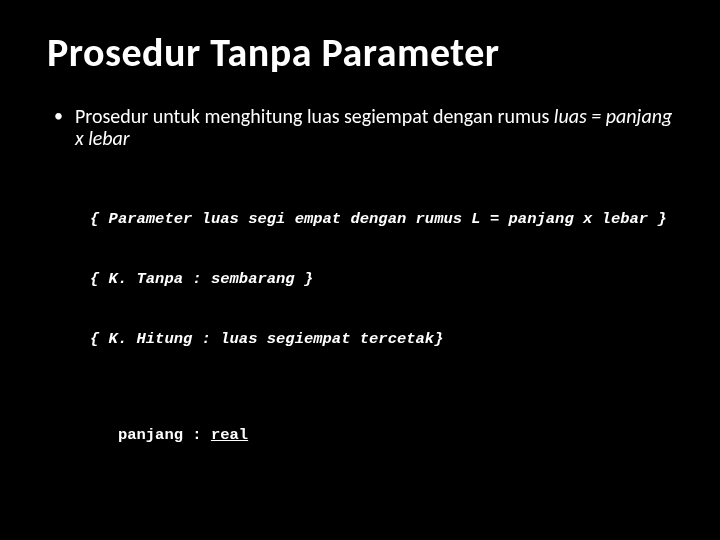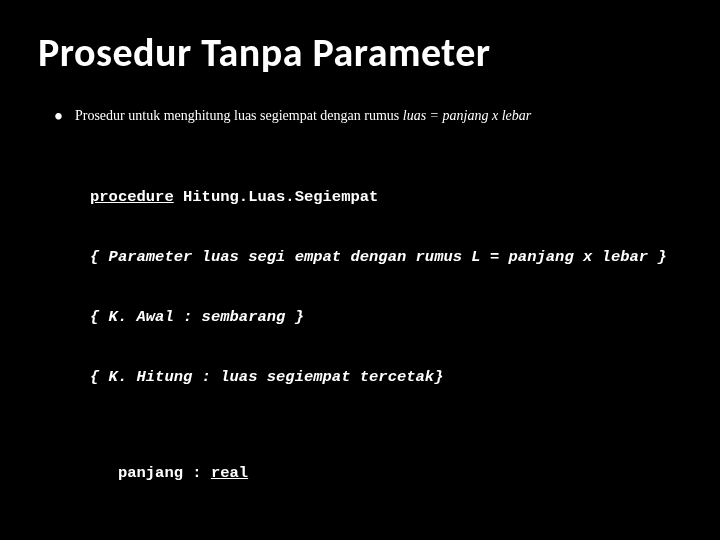--- a/index.html
+++ b/index.html
@@ -9,37 +9,37 @@
     color: #fff;
     font-family: "Calibri", "Segoe UI", Arial, sans-serif;
     padding: 28px 38px 20px 38px;
     overflow: hidden;
   }
   .title {
     font-size: 40px;
     font-weight: 700;
     letter-spacing: 0.5px;
     margin-bottom: 28px;
+    margin-left: 9px;
   }
   .bullet-row {
     display: flex;
     align-items: flex-start;
     gap: 12px;
     padding-left: 16px;
     margin-bottom: 20px;
   }
   .bullet {
     font-size: 18px;
     line-height: 22px;
     flex-shrink: 0;
   }
   .bullet-text {
-    font-size: 14px;
+    font-size: 20px;
     line-height: 22px;
-    font-family: Liberation Serif, serif;
   }
   .italic { font-style: italic; }
   .code-block {
     font-family: "Courier New", Courier, monospace;
     font-size: 15.5px;
     line-height: 20px;
     padding-left: 52px;
     font-weight: 700;
     white-space: pre;
   }
@@ -52,23 +52,22 @@
 <h1 class="title">Prosedur Tanpa Parameter</h1>
 
 <div class="bullet-row">
   <span class="bullet">•</span>
   <span class="bullet-text">
     <span>Prosedur untuk menghitung luas segiempat dengan rumus </span><span class="italic">luas = panjang x lebar</span>
   </span>
 </div>
 
 <div class="code-block section">
-  <div><span class="u">procedure</span><span> Hitung.Luas.Segiempat</span></div>
   <div class="italic">{ Parameter luas segi empat dengan rumus L = panjang x lebar }</div>
-  <div class="italic">{ K. Awal : sembarang }</div>
+  <div class="italic">{ K. Tanpa : sembarang }</div>
   <div class="italic">{ K. Hitung : luas segiempat tercetak}</div>
 </div>
 
 <div class="code-block section">
   <div><span>   panjang : </span><span class="u">real</span></div>
   
   
 </div>
 
 </body></html>

